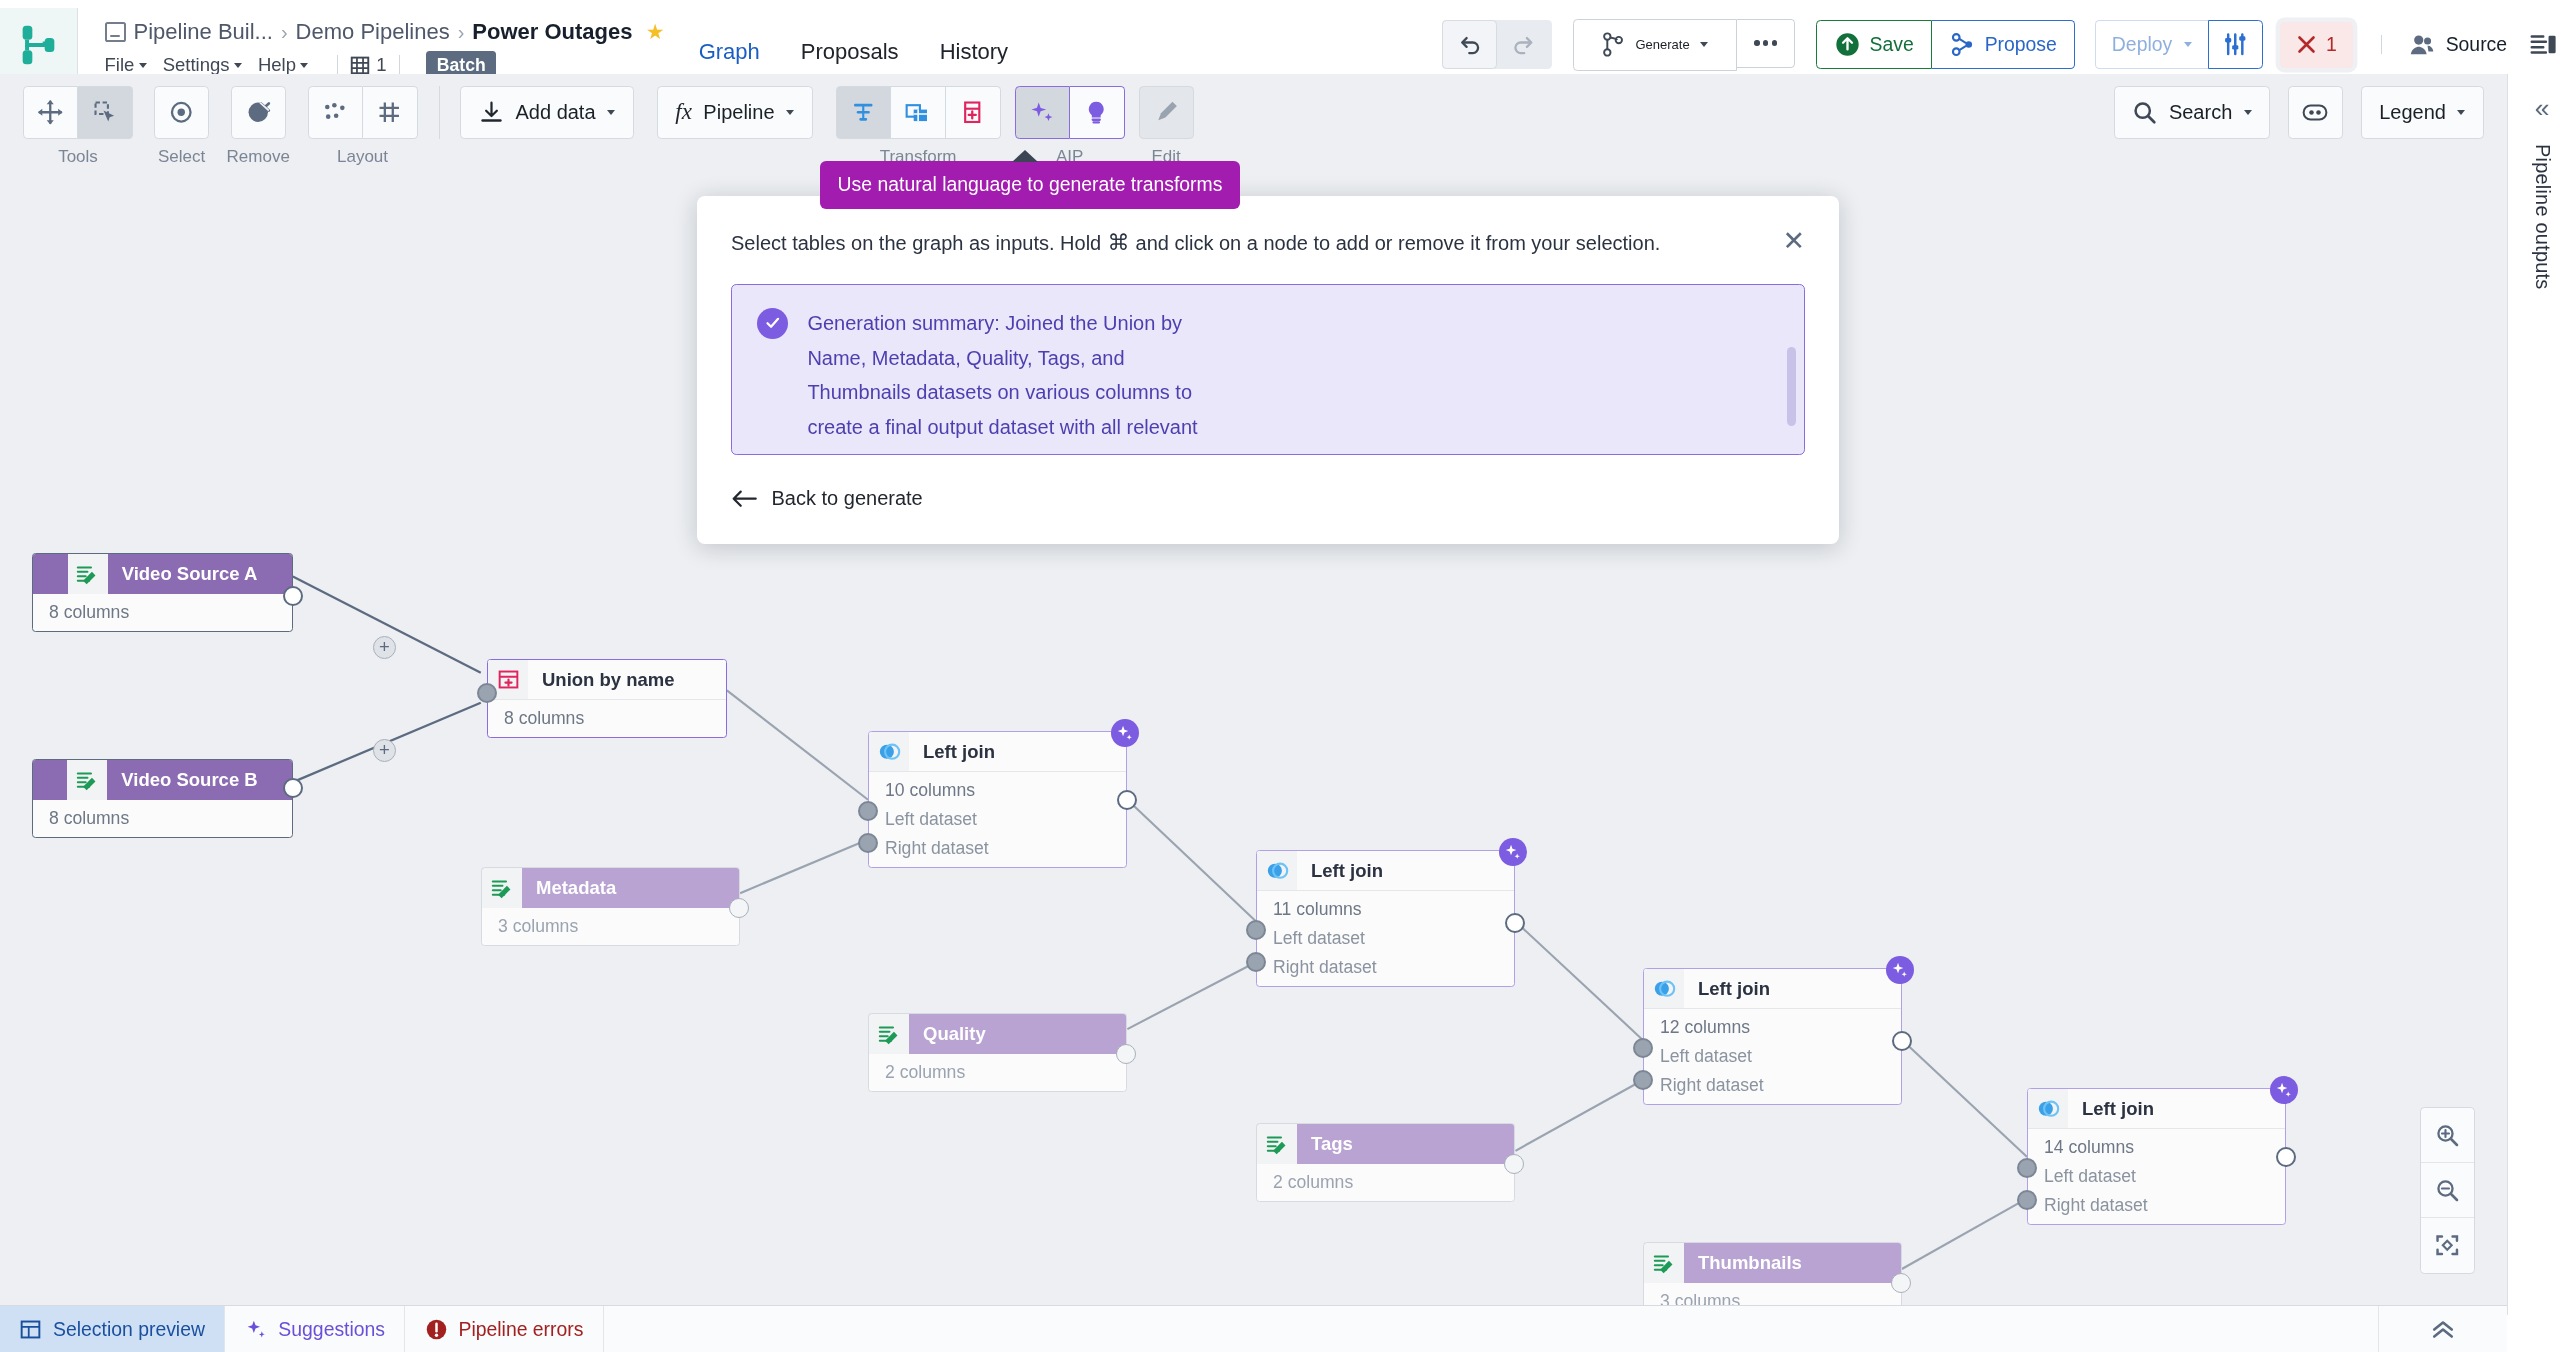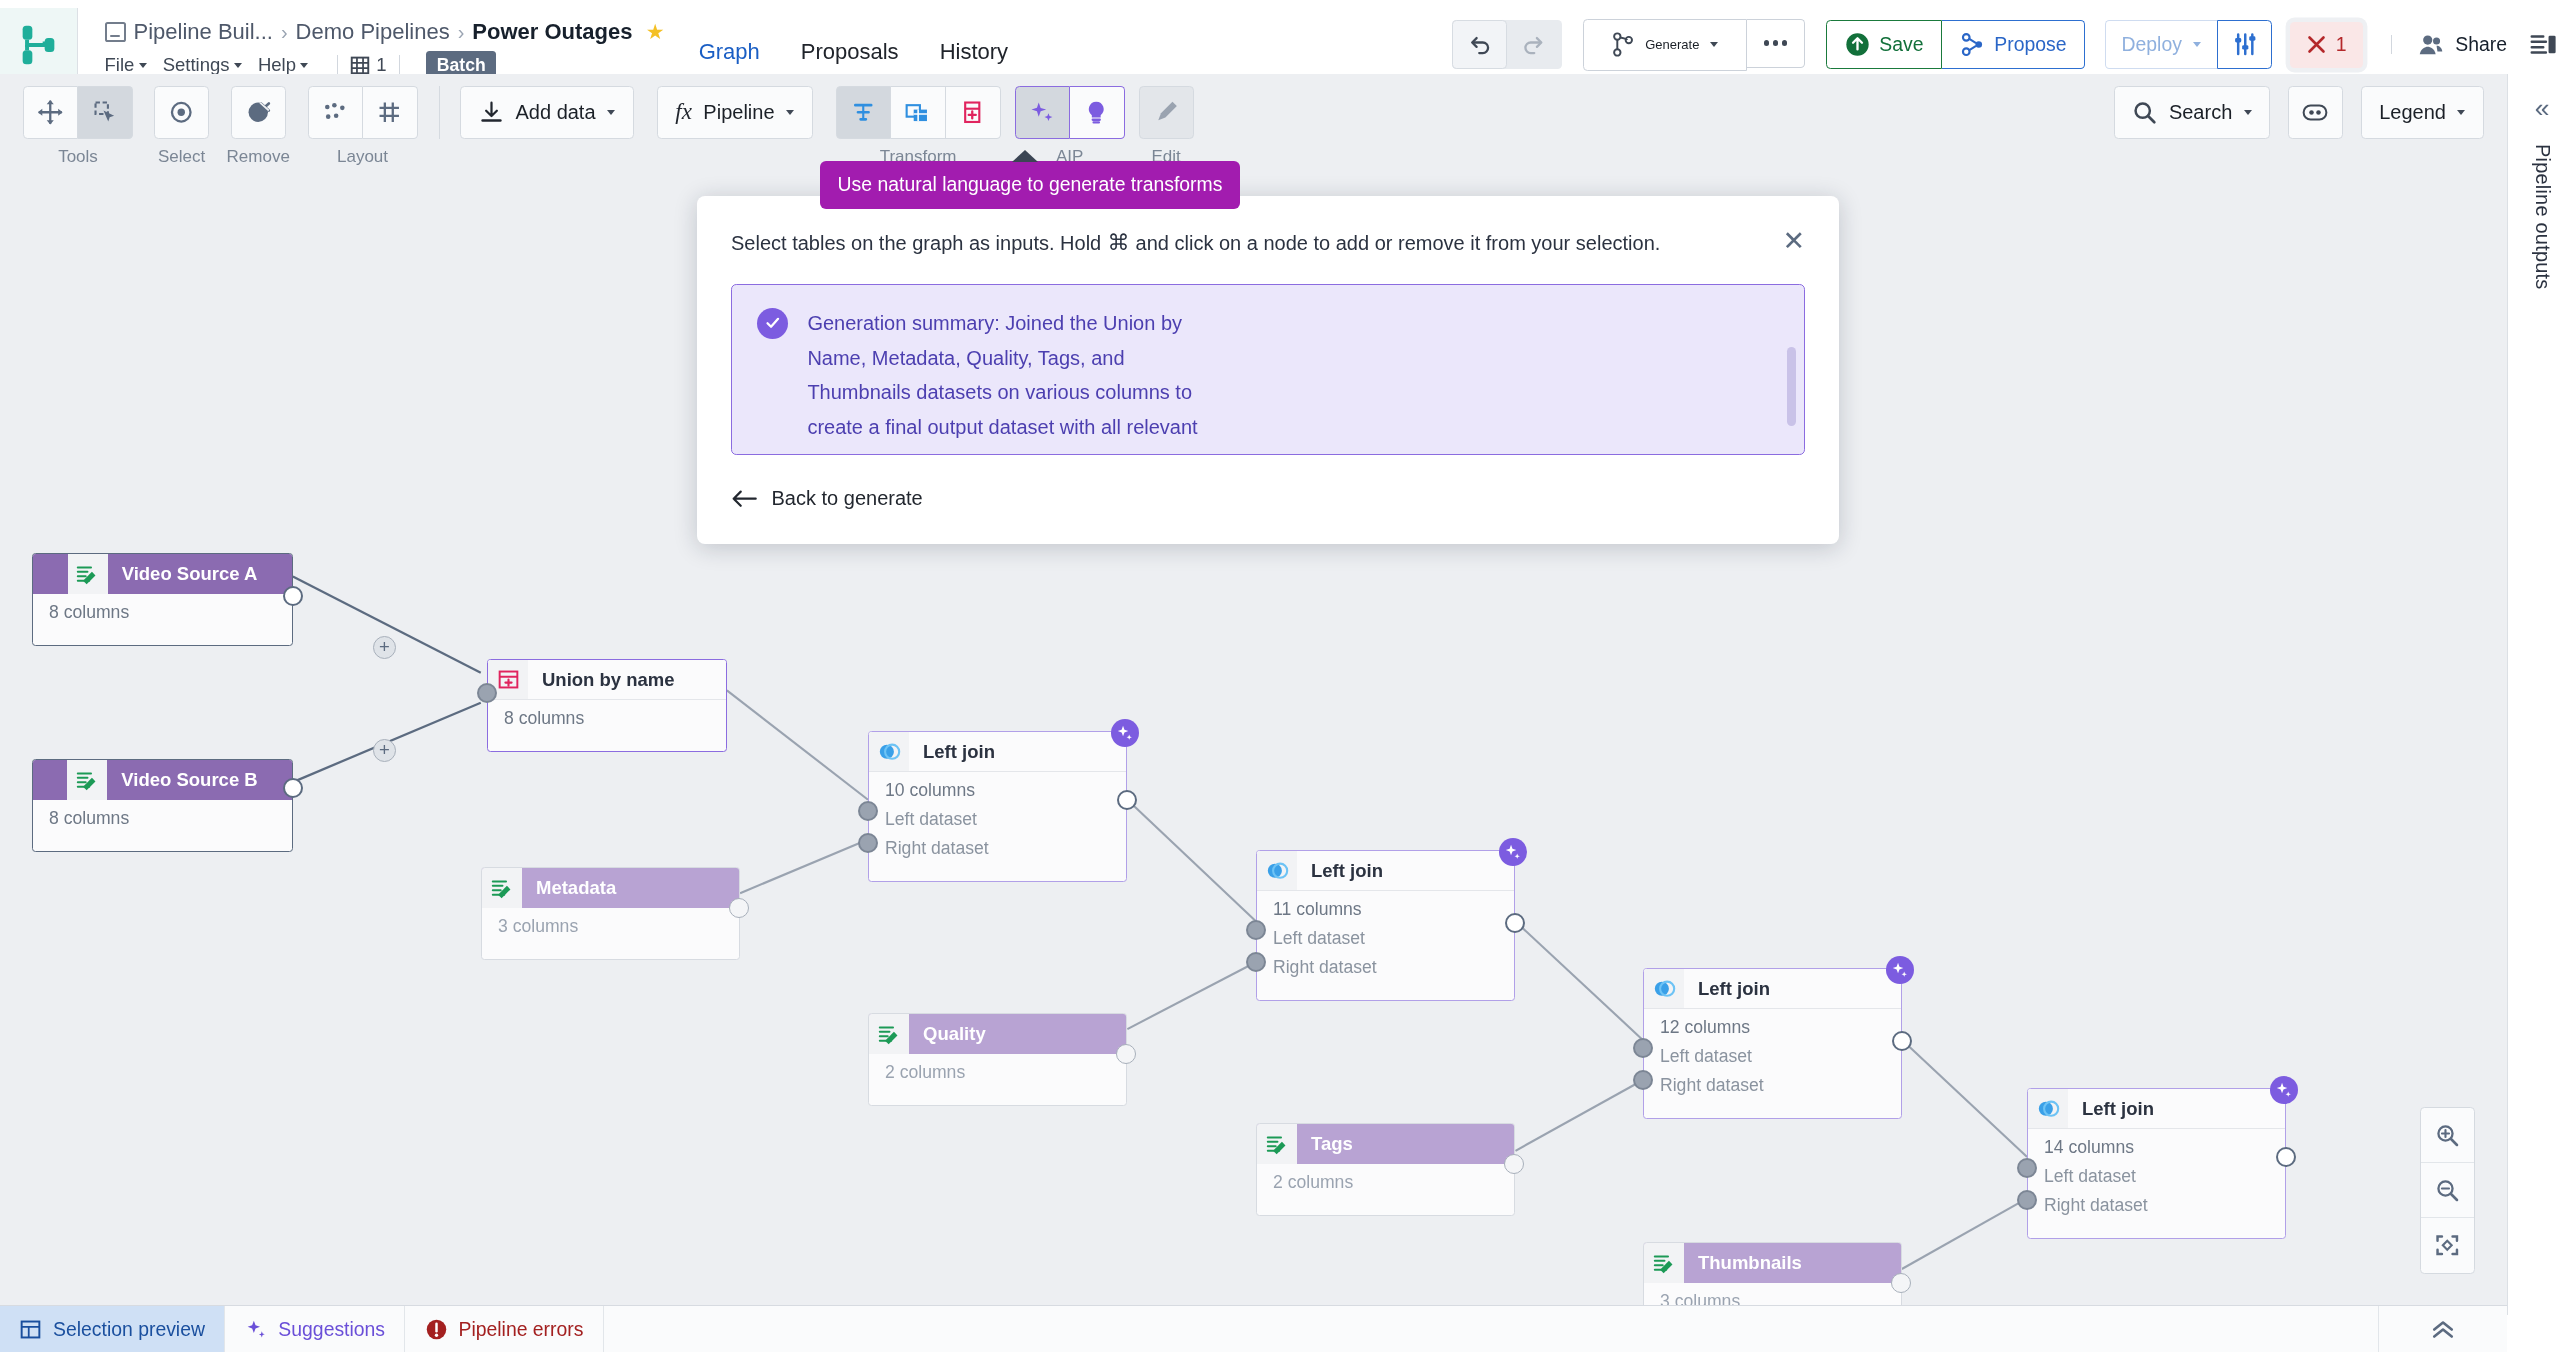--- a/index.html
+++ b/index.html
@@ -123,21 +123,21 @@
   .canvas {
     position: absolute; top: 182px; left: 0; width: 2507px; height: 1134px;
     background: #edeff2; overflow: hidden;
   }
   svg.edges { position: absolute; top: 0; left: 0; width: 2507px; height: 1134px; }
 
   .node { position: absolute; border-radius: 3.5px; background: #fbfbfc; }
   .node .nhead { display: flex; align-items: stretch; height: 40px; border-radius: 2.6px 2.6px 0 0; overflow: hidden;}
   .node .nicon { width: 40px; display: flex; align-items: center; justify-content: center; background: #f2f3f5; flex: none;}
   .node .ntitle { display: flex; align-items: center; font-size: 18.5px; font-weight: bold; padding-left: 14px; }
-  .node .nbody { padding: 8px 0 22px 16px; }
+  .node .nbody { padding: 8px 0 8px 16px; }
   .node .ncols { font-size: 17.6px; color: #6d7785; }
   .node .nport { font-size: 17.6px; color: #8a939f; margin-top: 8px; }
 
   .node.source { border: 1.8px solid #5c6b80; }
   .node.source .nhead { background: #8b6bb1; justify-content: center; }
   .node.source .ntitle { color: #ffffff; }
   .node.faded { border: 0.9px solid #d7dbe1; opacity: 1; }
   .node.faded .nhead { background: #b8a3d3; }
   .node.faded .ntitle { color: #ffffff; }
   .node.faded .ncols { color: #9aa3b0; }
@@ -361,21 +361,21 @@
 
       <span class="vdiv"></span>
 
       <div class="share-btn">
         <svg width="26.5" height="23" viewBox="0 0 30 26">
           <circle cx="11" cy="8" r="5.2" fill="#5c6b80"></circle>
           <circle cx="21" cy="9" r="4" fill="#5c6b80"></circle>
           <path d="M2 24c1-6 6-8.5 9-8.5s8 2.5 9 8.5z" fill="#5c6b80"></path>
           <path d="M21 14.5c3 0 6 2 6.5 6.5H22z" fill="#5c6b80"></path>
         </svg>
-        <span>Share</span>
+        <span>Source</span>
       </div>
 
       <div class="hamburger-right">
         <svg width="26.5" height="25" viewBox="0 0 30 28">
           <path d="M2 5h13M2 11h16M2 17h13M2 23h16" stroke="#3f4855" stroke-width="2.8" stroke-linecap="round"></path>
           <rect x="21" y="4" width="8" height="20" rx="1.6" fill="#3f4855"></rect>
         </svg>
       </div>
     </div>
   </div>

